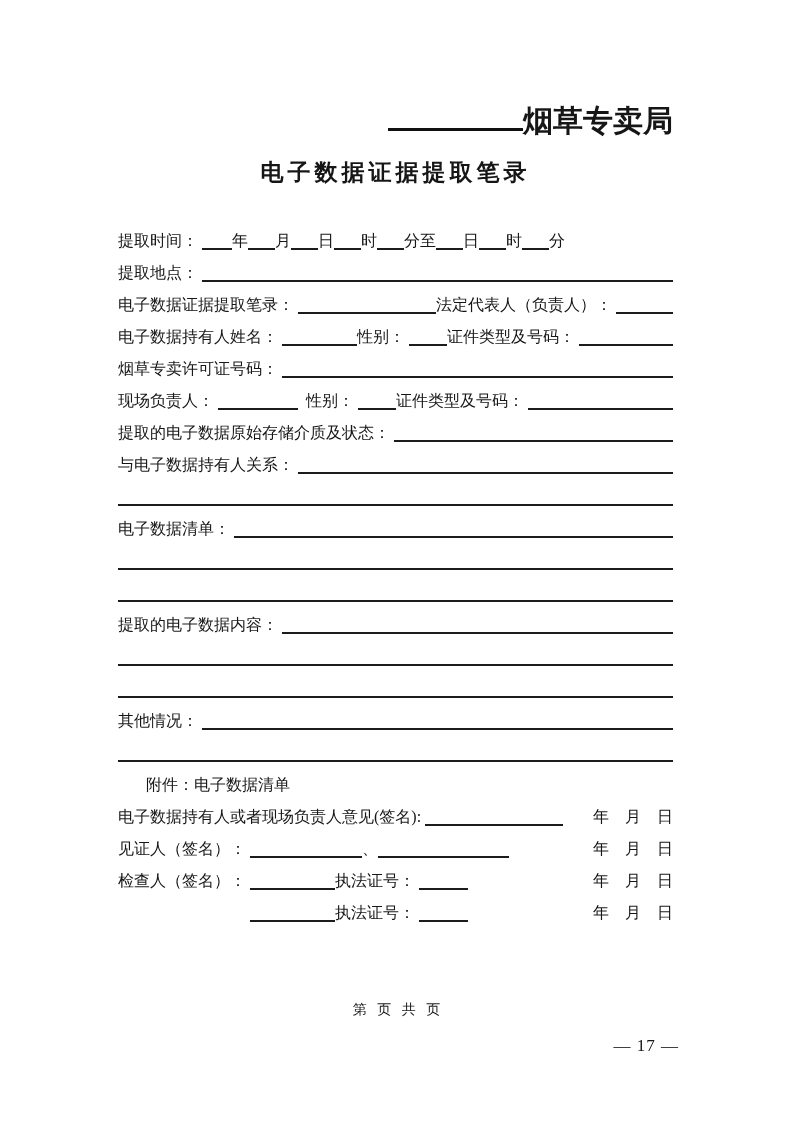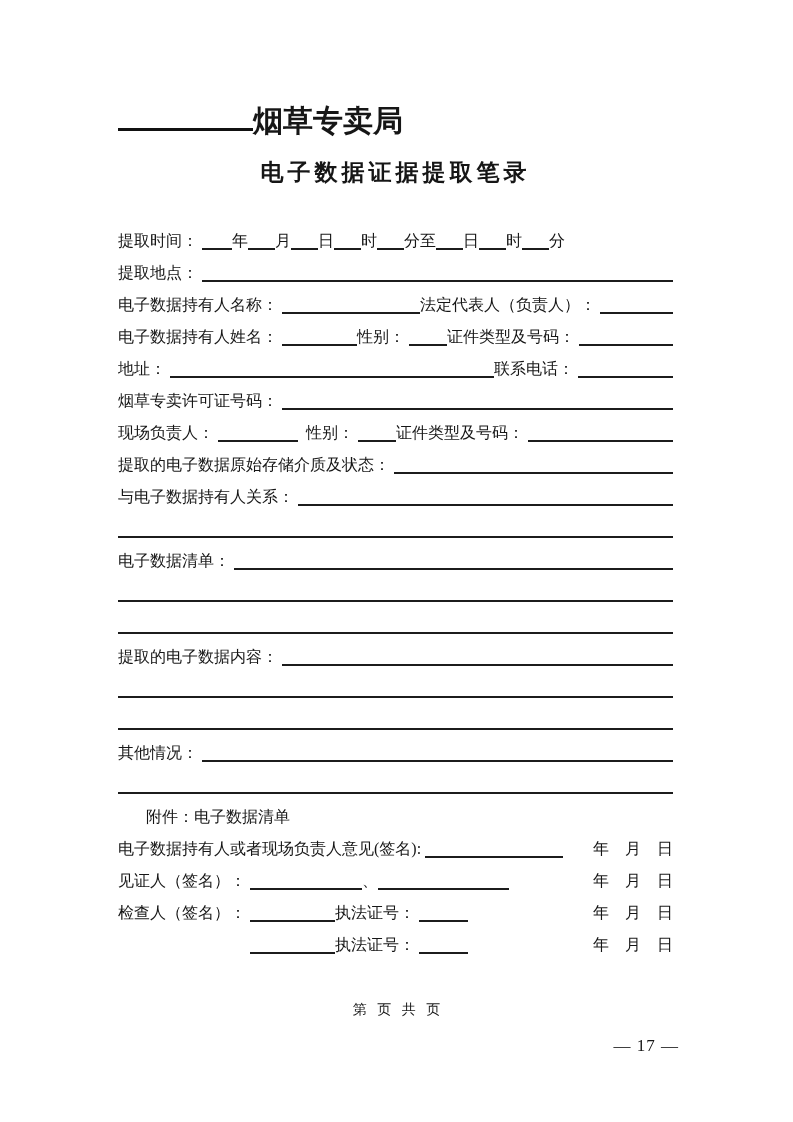--- a/index.html
+++ b/index.html
@@ -4,21 +4,21 @@
 <style>
   * { margin:0; padding:0; box-sizing:border-box; }
   body { background:#e8e8e8; }
   .page {
     width:793px; height:1122px; position:relative; background:#ffffff;
     font-family:"Liberation Serif","DejaVu Serif",serif; color:#161616;
     overflow:hidden; margin:0 auto;
   }
   .title-line {
     position:absolute; left:118px; top:101px; width:555px;
-    text-align:left; font-size:30px; font-weight:bold; line-height:40px;
+    text-align:right; font-size:30px; font-weight:bold; line-height:40px;
     white-space:pre;
   }
   .title-blank {
     display:inline-block; width:135px; border-bottom:3px solid #111;
     vertical-align:baseline;
   }
   .subtitle {
     position:absolute; left:118px; top:156px; width:555px;
     text-align:center; font-size:23px; font-weight:bold; letter-spacing:4px;
     font-family:"Liberation Sans","DejaVu Sans",sans-serif; line-height:32px;
@@ -71,38 +71,32 @@
         <span class="seg-blank" style="width: 27px;"></span>
         <span class="seg-label">时</span>
         <span class="seg-blank" style="width: 27px;"></span>
         <span class="seg-label">分</span>
       </div>
       <div class="form-row">
         <span class="seg-label">提取地点： </span>
         <span class="seg-blank flex"></span>
       </div>
       <div class="form-row">
-        <span class="seg-label">电子数据持有人名称： </span>
+        <span class="seg-label">电子数据证据提取笔录： </span>
         <span class="seg-blank" style="width: 138px;"></span>
         <span class="seg-label">法定代表人（负责人）： </span>
         <span class="seg-blank flex"></span>
       </div>
       <div class="form-row">
         <span class="seg-label">电子数据持有人姓名： </span>
         <span class="seg-blank" style="width: 75px;"></span>
         <span class="seg-label">性别： </span>
         <span class="seg-blank" style="width: 38px;"></span>
         <span class="seg-label">证件类型及号码： </span>
         <span class="seg-blank flex"></span>
-      </div>
-      <div class="form-row">
-        <span class="seg-label">地址： </span>
-        <span class="seg-blank flex"></span>
-        <span class="seg-label">联系电话： </span>
-        <span class="seg-blank" style="width: 95px;"></span>
       </div>
       <div class="form-row">
         <span class="seg-label">烟草专卖许可证号码： </span>
         <span class="seg-blank flex"></span>
       </div>
       <div class="form-row">
         <span class="seg-label">现场负责人： </span>
         <span class="seg-blank" style="width: 80px;"></span>
         <span class="seg-gap" style="width: 8px;"></span>
         <span class="seg-label">性别： </span>

